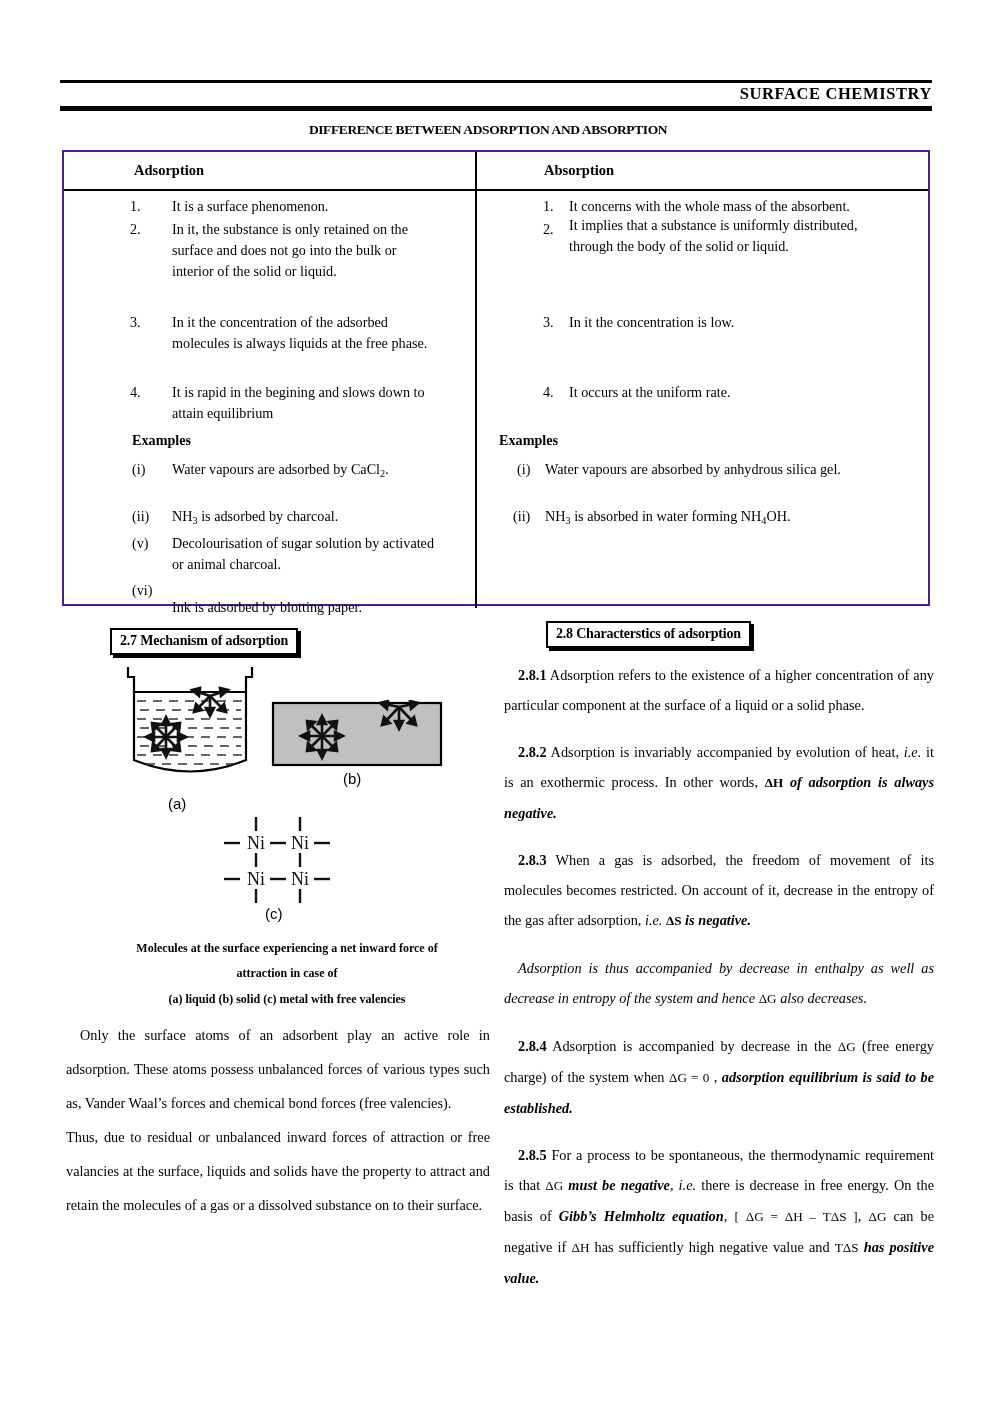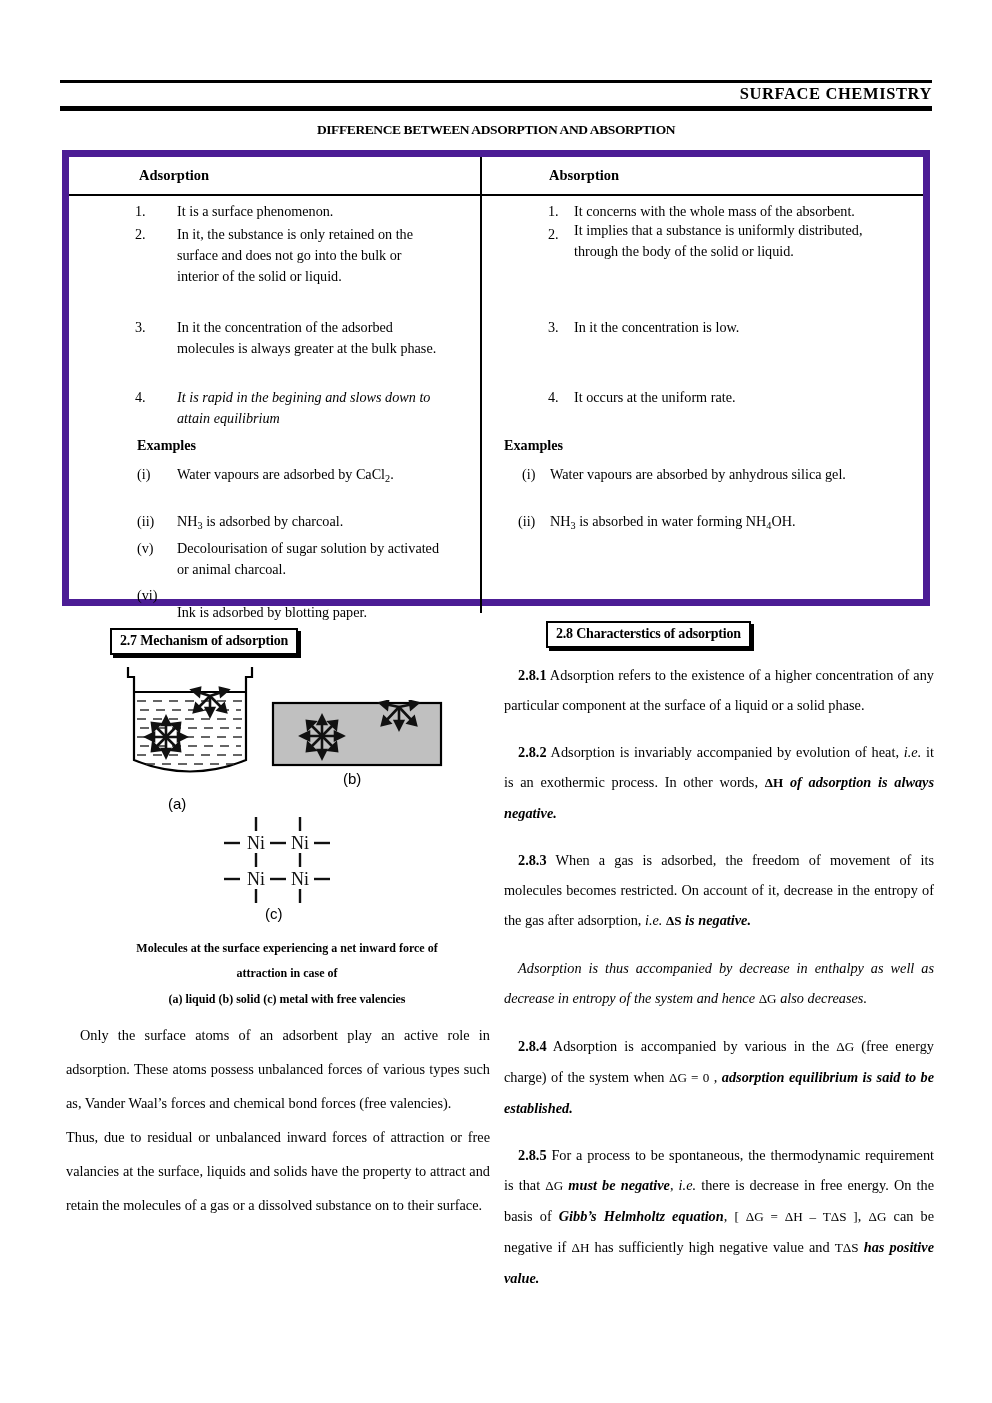--- a/index.html
+++ b/index.html
@@ -16,29 +16,29 @@
   .hdr-rule-thin { position:absolute; left:60px; top:80px; width:872px; height:3px; background:#000; }
   .hdr-title {
     position:absolute; left:60px; top:84px; width:872px;
     text-align:right; font-weight:bold; font-size:16.5px;
     letter-spacing:0.6px; font-family:"Liberation Serif", serif;
   }
   .hdr-rule-thick { position:absolute; left:60px; top:106px; width:872px; height:5px; background:#000; }
 
   
   .tbl-title {
-    position:absolute; left:60px; top:122px; width:872px;
+    position:absolute; left:52px; top:122px; width:872px;
     text-align:center; font-weight:bold; font-size:13.5px;
     letter-spacing:-0.4px;
   }
 
   
   .cmp-table {
     position:absolute; left:62px; top:150px; width:868px; height:456px;
-    border:7px solid #4c1d95; box-sizing:border-box;
+    border:2px solid #4c1d95; box-sizing:border-box;
   }
   .cmp-head {
     position:absolute; left:0; top:0; width:100%; height:39px;
     border-bottom:2px solid #000; box-sizing:border-box;
   }
   .cmp-vline { position:absolute; left:411px; top:0; width:2px; height:456px; background:#000; }
   .cmp-head-l { position:absolute; left:70px; top:10px; font-weight:bold; font-size:14.5px; }
   .cmp-head-r { position:absolute; left:480px; top:10px; font-weight:bold; font-size:14.5px; }
 
   .col-left  { position:absolute; left:0;   top:39px; width:411px; height:417px; }
@@ -106,24 +106,24 @@
     <div class="cmp-head-r">Absorption</div>
 
     <div class="col-left">
       <div class="lnum" style="left:66px; top:7px;">1.</div>
       <div class="ltxt" style="left:108px; top:5px; width:270px;">It is a surface phenomenon.</div>
 
       <div class="lnum" style="left:66px; top:30px;">2.</div>
       <div class="ltxt" style="left:108px; top:28px; width:252px;">In it, the substance is only retained on the surface and does not go into the bulk or interior of the solid or liquid.</div>
 
       <div class="lnum" style="left:66px; top:123px;">3.</div>
-      <div class="ltxt" style="left:108px; top:121px; width:262px;">In it the concentration of the adsorbed molecules is always greater at the bulk  phase.</div>
+      <div class="ltxt" style="left:108px; top:121px; width:262px;">In it the concentration of the adsorbed molecules is always liquids at the free  phase.</div>
 
       <div class="lnum" style="left:66px; top:193px;">4.</div>
-      <div class="ltxt" style="left:108px; top:191px; width:258px;font-style:italic;">It is rapid in the begining and slows down to attain equilibrium</div>
+      <div class="ltxt" style="left:108px; top:191px; width:258px;">It is rapid in the begining and slows down to attain equilibrium</div>
 
       <div class="exhead" style="left:68px; top:241px;">Examples</div>
 
       <div class="lnum" style="left:68px; top:270px;">(i)</div>
       <div class="ltxt" style="left:108px; top:268px; width:250px;"><span>Water vapours are adsorbed by CaCl</span><sub>2</sub><span>.</span></div>
 
       <div class="lnum" style="left:68px; top:317px;">(ii)</div>
       <div class="ltxt" style="left:108px; top:315px; width:250px;"><span>NH</span><sub>3</sub><span> is adsorbed by charcoal.</span></div>
 
       <div class="lnum" style="left:68px; top:344px;">(v)</div>
@@ -272,21 +272,21 @@
       <span class="b">2.8.3</span>
       <span>When a gas is adsorbed, the freedom of movement of its molecules becomes restricted. On account of it, decrease in the entropy of the gas after adsorption, </span><span class="i">i.e.</span> <span class="b delta">ΔS</span><span class="bi"> is negative.</span>
     </p>
 
     <p class="rpar">
       <span class="i">Adsorption is thus accompanied by decrease in enthalpy as well as decrease in entropy of the system and hence </span><span class="delta">ΔG</span><span class="i"> also decreases.</span>
     </p>
 
     <p class="rpar">
       <span class="b">2.8.4</span>
-      <span>Adsorption is accompanied by various in the </span><span class="delta">ΔG</span><span> (free energy charge) of the system when </span><span class="delta">ΔG = 0</span><span> , </span><span class="bi">adsorption equilibrium is said to be established.</span>
+      <span>Adsorption is accompanied by decrease in the </span><span class="delta">ΔG</span><span> (free energy charge) of the system when </span><span class="delta">ΔG = 0</span><span> , </span><span class="bi">adsorption equilibrium is said to be established.</span>
     </p>
 
     <p class="rpar">
       <span class="b">2.8.5</span>
       <span>For a process to be spontaneous, the thermodynamic requirement is that </span><span class="delta">ΔG</span><span class="bi"> must be negative</span><span>, </span><span class="i">i.e.</span><span> there is decrease in free energy. On the basis of </span><span class="bi">Gibb’s Helmholtz equation</span><span>, </span><span class="delta">[ ΔG  =  ΔH  –  TΔS ]</span><span>, </span><span class="delta">ΔG</span><span> can be negative if </span><span class="delta">ΔH</span><span> has sufficiently high negative value and </span><span class="delta">TΔS</span><span class="bi"> has positive value.</span>
     </p>
 
   </div>
 </div>
 

